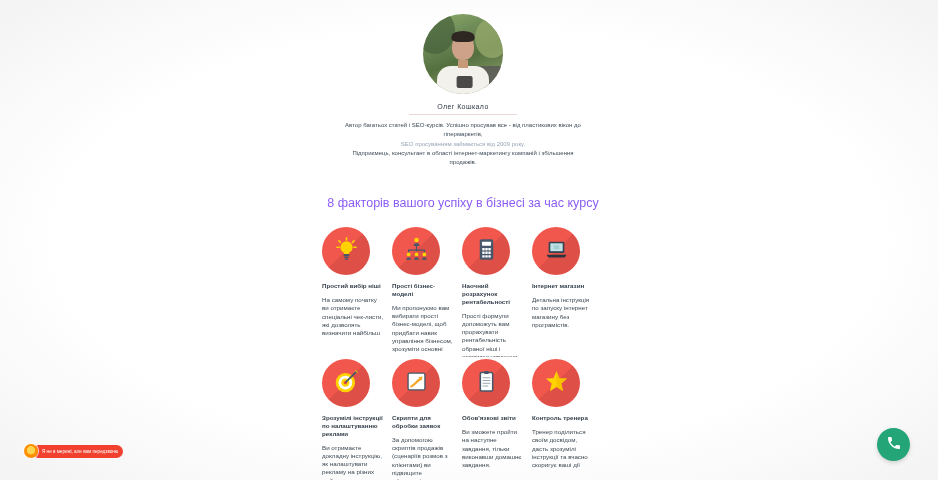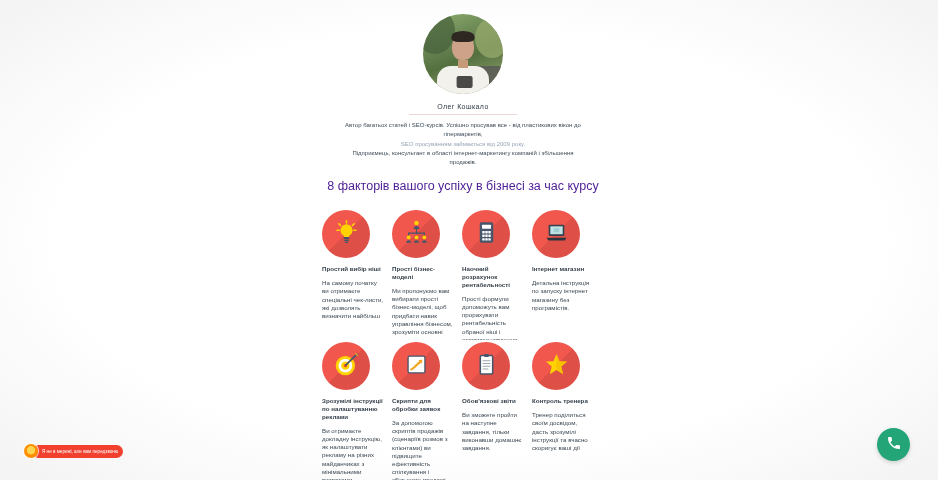--- a/index.html
+++ b/index.html
@@ -27,21 +27,21 @@
   .avatar .print { position:absolute; left:50%; bottom:6px; transform:translateX(-40%); width:16px; height:12px; background:#2c2c2c; border-radius:2px; opacity:.85; }
   .avatar .neck { position:absolute; left:50%; bottom:26px; transform:translateX(-50%); width:10px; height:8px; background:#c79a79; }
   .avatar .head { position:absolute; left:50%; top:20px; transform:translateX(-50%); width:22px; height:26px; background:#cda288; border-radius:46% 46% 42% 42%; }
   .avatar .hair { position:absolute; left:50%; top:17px; transform:translateX(-50%); width:23px; height:11px; background:#2e2721; border-radius:50% 50% 30% 30%; }
 
   .author-name { margin-top:9px; font-size:7px; letter-spacing:.4px; color:#2f3a44; }
   .name-divider { width:108px; height:1px; margin:4px auto 6px auto; background:#ecd9d6; }
   .bio { width:236px; margin:0 auto; font-size:6px; line-height:1.55; color:#3c4a57; }
   .bio .muted { color:#97a6b6; }
 
-  .section-title { margin-top:12px; font-size:12.5px; font-weight:400; color:#4c1d95; }
+  .section-title { margin-top:29px; font-size:12.5px; font-weight:400; color:#8b5cf6; }
 
   .grid {
     margin-top:17px; text-align:left;
     display:grid; grid-template-columns:repeat(4,62px);
     column-gap:8px; row-gap:2px;
   }
   .feature { height:130px; overflow:hidden; }
   .feature.row2 { height:150px; }
   .badge {
     width:48px; height:48px; border-radius:50%;

